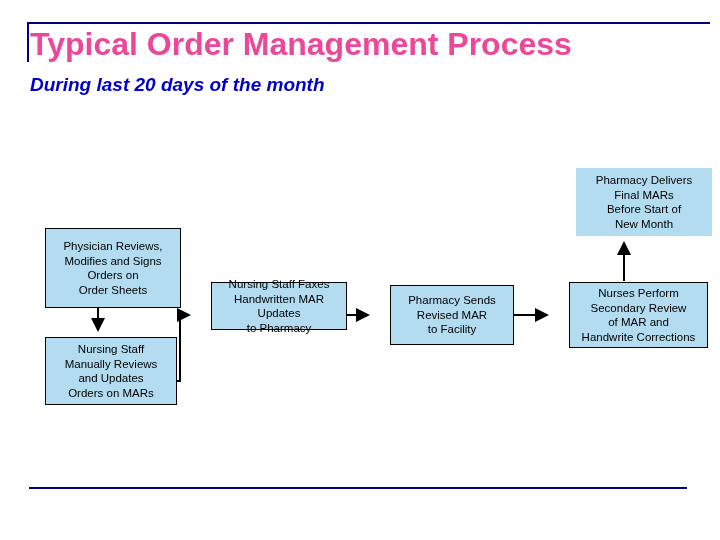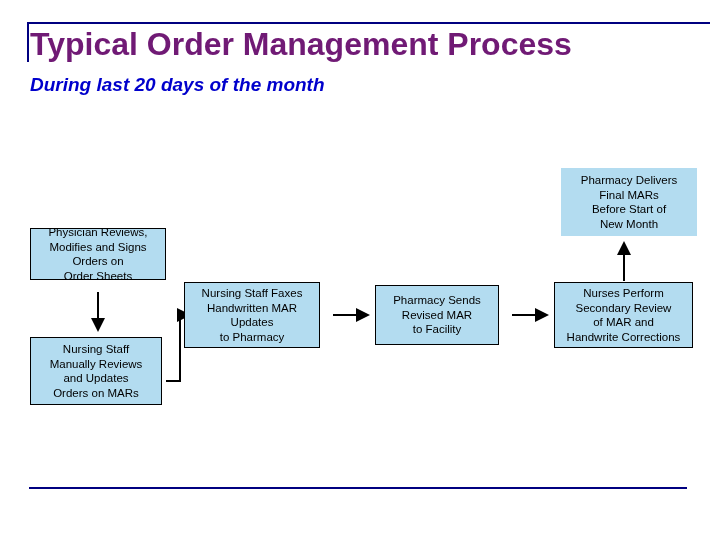--- a/index.html
+++ b/index.html
@@ -44,21 +44,21 @@
     width: 658px;
     height: 0;
     border-top: 2px solid #000080;
   }
 
   .title {
     position: absolute;
     left: 30px;
     top: 26px;
     width: 680px;
-    color: #701a75;
+    color: #ec4899;
     font-size: 32px;
     font-weight: bold;
     line-height: 36px;
     white-space: nowrap;
   }
   .subtitle {
     position: absolute;
     left: 30px;
     top: 73px;
     width: 680px;
@@ -78,26 +78,27 @@
     border: 1px solid #000000;
     color: #000000;
     font-size: 11.5px;
     line-height: 14.5px;
     text-align: center;
     display: flex;
     align-items: center;
     justify-content: center;
     padding: 2px 3px;
     white-space: pre-line;
+    margin-left: 15px;
   }
 
   
-  #box-physician   { left: 30px;  top: 228px; width: 136px; height: 52px; }
+  #box-physician   { left: 30px;  top: 228px; width: 136px; height: 80px; }
   #box-nursing-mar { left: 30px;  top: 337px; width: 132px; height: 68px; }
-  #box-fax         { left: 184px; top: 282px; width: 136px; height: 66px; }
+  #box-fax         { left: 196px; top: 282px; width: 136px; height: 48px; }
   #box-pharmacy-send { left: 375px; top: 285px; width: 124px; height: 60px; }
   #box-nurses-review { left: 554px; top: 282px; width: 139px; height: 66px; }
   #box-pharmacy-deliver { left: 561px; top: 168px; width: 136px; height: 68px;
                           background: #b3dcf0; border: 1px solid #b3dcf0; }
 
   
   #connectors {
     position: absolute;
     left: 0;
     top: 0;

